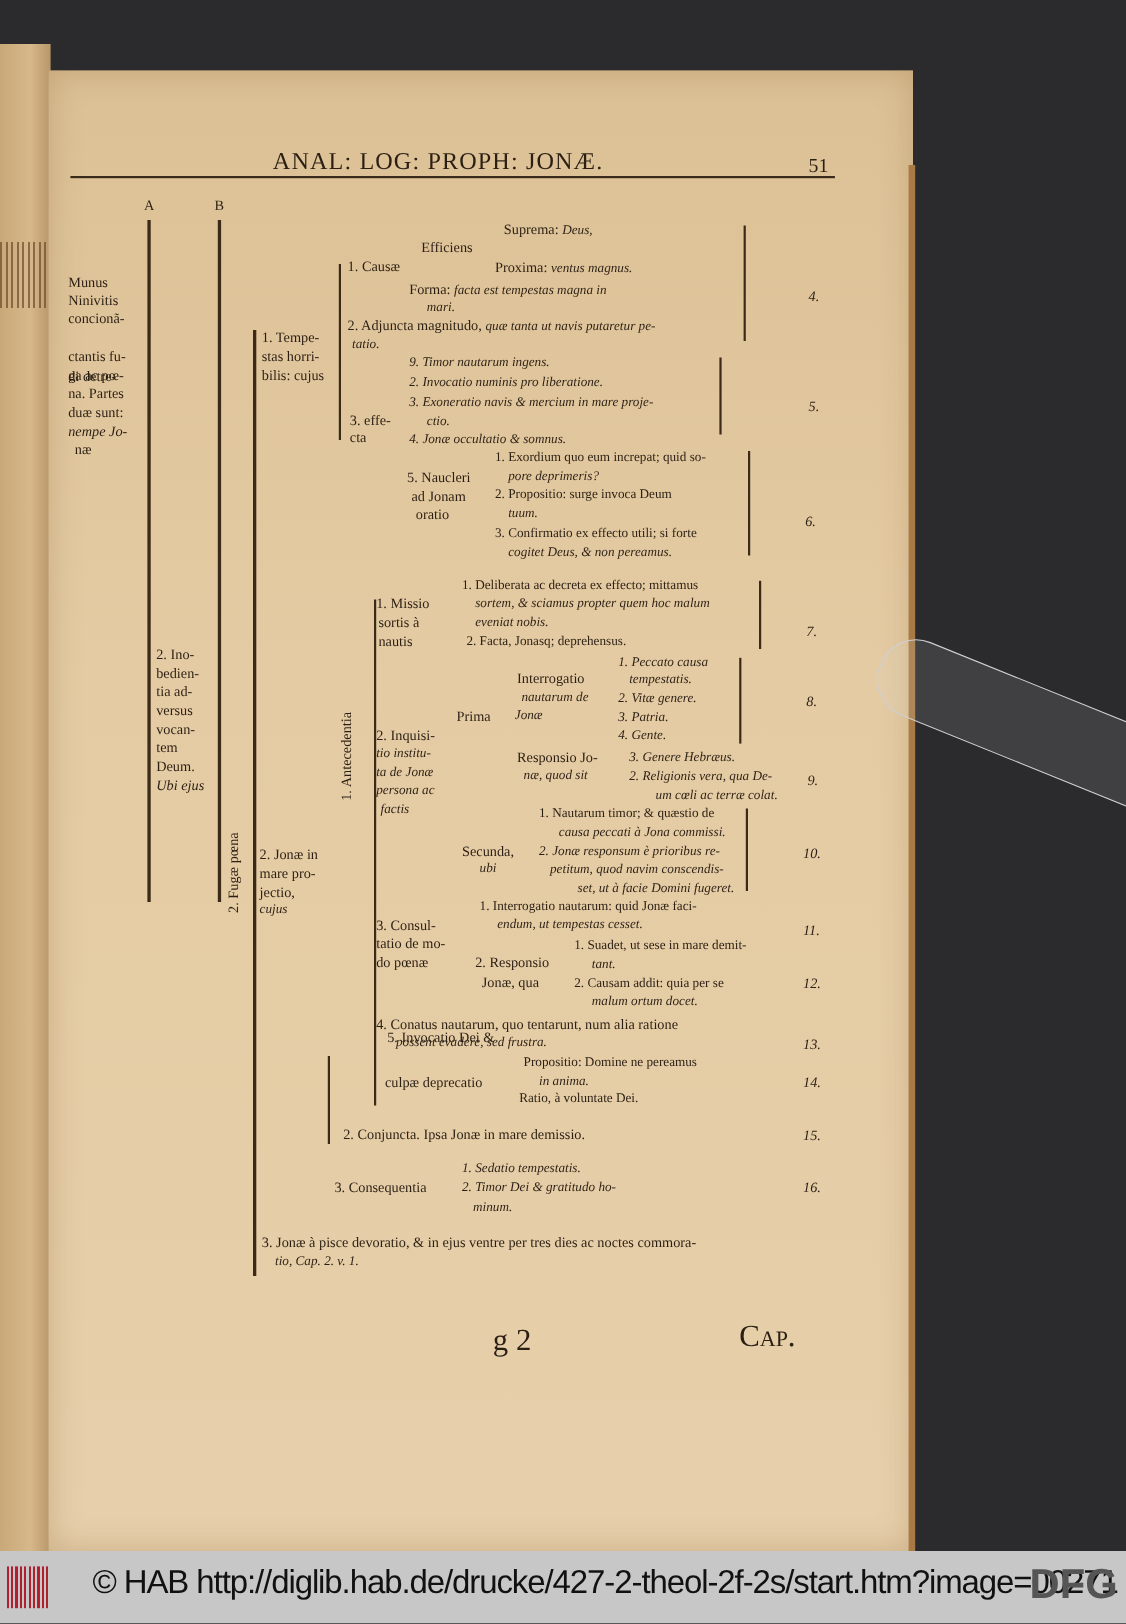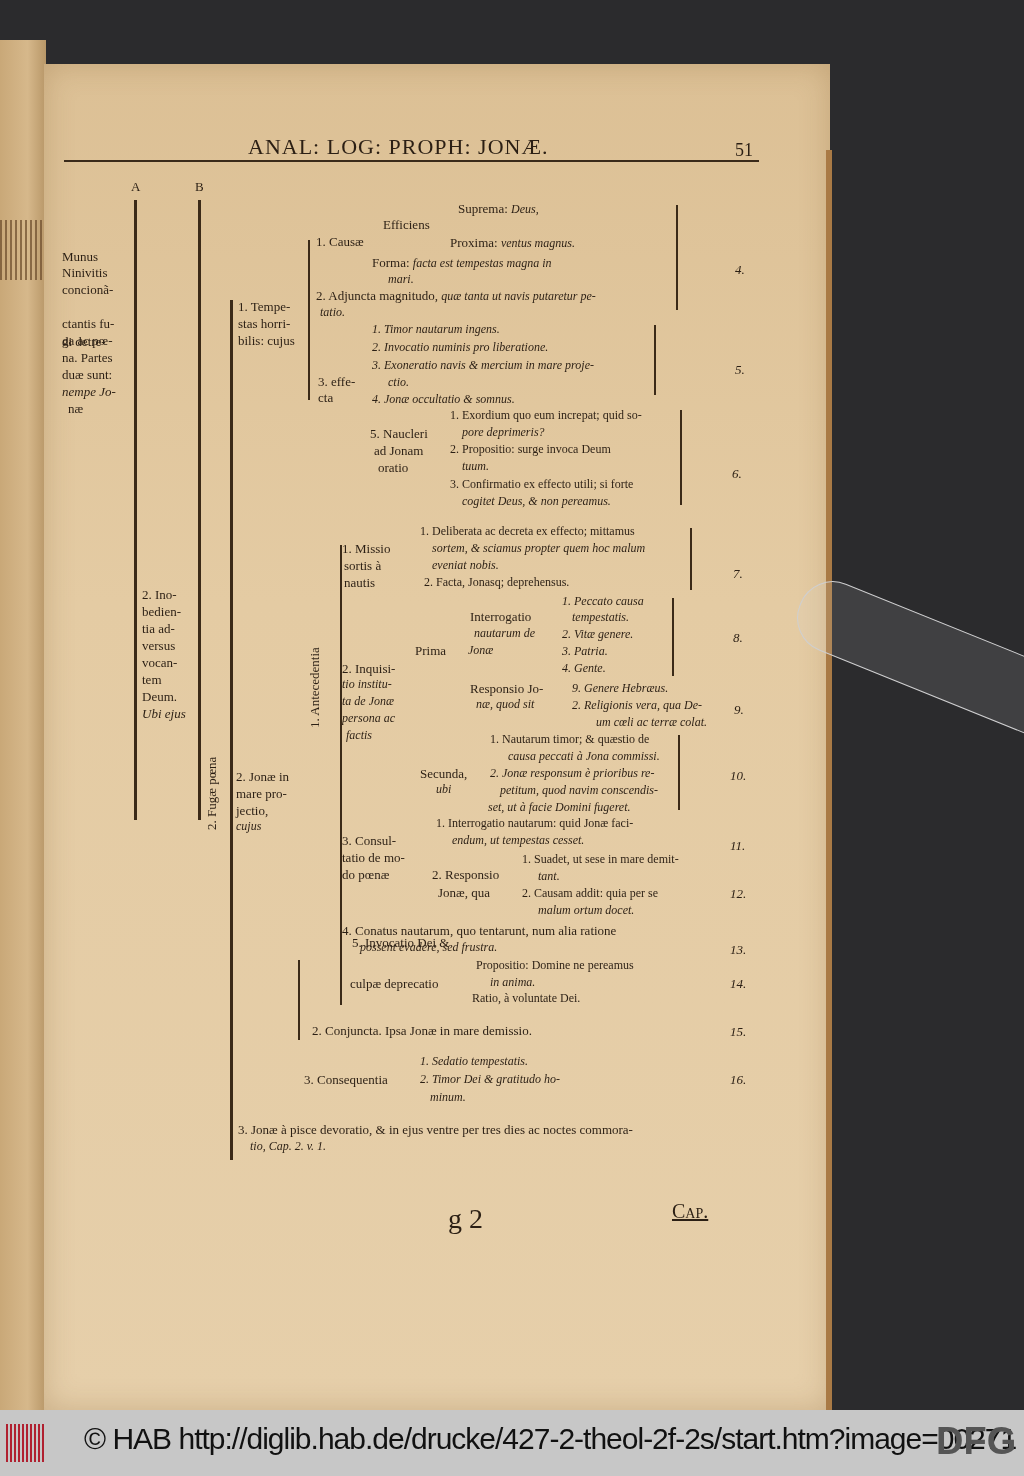--- a/index.html
+++ b/index.html
@@ -86,21 +86,21 @@
 <div class="abs md" style="left:458px;top:200px;"><span>Suprema:</span> <span class="it sm">Deus,</span></div>
 <div class="abs md" style="left:450px;top:234px;"><span>Proxima:</span> <span class="it sm">ventus magnus.</span></div>
 <div class="abs md" style="left:372px;top:254px;"><span>Forma:</span> <span class="it sm">facta est tempestas magna in</span></div>
 <div class="abs sm it" style="left:388px;top:272px;">mari.</div>
 <div class="abs md" style="left:316px;top:287px;"><span>2. Adjuncta magnitudo,</span> <span class="it sm">quæ tanta ut navis putaretur pe-</span></div>
 <div class="abs sm it" style="left:320px;top:305px;">tatio.</div>
 
 <div class="abs md" style="left:318px;top:373px;">3. effe-</div>
 <div class="abs md" style="left:318px;top:389px;">cta</div>
 <div>
-  <div class="abs sm it" style="left:372px;top:322px;">1. Timor nautarum ingens.</div>
+  <div class="abs sm it" style="left:372px;top:322px;">9. Timor nautarum ingens.</div>
   <div class="abs sm it" style="left:372px;top:340px;">2. Invocatio numinis pro liberatione.</div>
   <div class="abs sm it" style="left:372px;top:358px;">3. Exoneratio navis &amp; mercium in mare proje-</div>
   <div class="abs sm it" style="left:388px;top:375px;">ctio.</div>
   <div class="abs sm it" style="left:372px;top:392px;">4. Jonæ occultatio &amp; somnus.</div>
 </div>
 
 <div>
   <div class="abs md" style="left:370px;top:425px;">5. Naucleri</div>
   <div class="abs md" style="left:374px;top:442px;">ad Jonam</div>
   <div class="abs md" style="left:378px;top:459px;">oratio</div>
@@ -144,35 +144,35 @@
   <div class="abs sm it" style="left:572px;top:610px;">tempestatis.</div>
   <div class="abs sm it" style="left:562px;top:627px;">2. Vitæ genere.</div>
   <div class="abs sm it" style="left:562px;top:644px;">3. Patria.</div>
   <div class="abs sm it" style="left:562px;top:661px;">4. Gente.</div>
 </div>
 <div>
   <div class="abs md" style="left:470px;top:680px;">Responsio Jo-</div>
   <div class="abs sm it" style="left:476px;top:697px;">næ, quod sit</div>
 </div>
 <div>
-  <div class="abs sm it" style="left:572px;top:681px;">9. Genere Hebræus.</div>
+  <div class="abs sm it" style="left:572px;top:681px;">3. Genere Hebræus.</div>
   <div class="abs sm it" style="left:572px;top:698px;">2. Religionis vera, qua De-</div>
   <div class="abs sm it" style="left:596px;top:715px;">um cœli ac terræ colat.</div>
 </div>
 
 <div>
   <div class="abs md" style="left:420px;top:765px;">Secunda,</div>
   <div class="abs sm it" style="left:436px;top:782px;">ubi</div>
 </div>
 <div>
   <div class="abs sm" style="left:490px;top:732px;">1. Nautarum timor; &amp; quæstio de</div>
   <div class="abs sm it" style="left:508px;top:749px;">causa peccati à Jona commissi.</div>
   <div class="abs sm it" style="left:490px;top:766px;">2. Jonæ responsum è prioribus re-</div>
   <div class="abs sm it" style="left:500px;top:783px;">petitum, quod navim conscendis-</div>
-  <div class="abs sm it" style="left:488px;top:800px;">set, ut à facie Domini fugeret.</div>
+  <div class="abs sm it" style="left:525px;top:800px;">set, ut à facie Domini fugeret.</div>
 </div>
 
 <div>
   <div class="abs md" style="left:236px;top:768px;">2. Jonæ in</div>
   <div class="abs md" style="left:236px;top:785px;">mare pro-</div>
   <div class="abs md" style="left:236px;top:802px;">jectio,</div>
   <div class="abs sm it" style="left:236px;top:819px;">cujus</div>
 </div>
 
 <div>
@@ -242,19 +242,19 @@
   <div class="num" style="left:730px;top:768px;">10.</div>
   <div class="num" style="left:730px;top:838px;">11.</div>
   <div class="num" style="left:730px;top:886px;">12.</div>
   <div class="num" style="left:730px;top:942px;">13.</div>
   <div class="num" style="left:730px;top:976px;">14.</div>
   <div class="num" style="left:730px;top:1024px;">15.</div>
   <div class="num" style="left:730px;top:1072px;">16.</div>
 </div>
 
 <div class="abs" style="left:448px;top:1203px;font-size:28px;">g 2</div>
-<div class="abs" style="left:672px;top:1200px;font-size:20px;font-variant:small-caps;text-decoration:underline;">Cap.</div>
+<div class="abs" style="left:672px;top:1200px;font-size:28px;font-variant:small-caps;">Cap.</div>
 
 <div class="footer">
   <div class="logo"></div>
   <div class="url">© HAB http://diglib.hab.de/drucke/427-2-theol-2f-2s/start.htm?image=00271</div>
   <div class="dfg">DFG</div>
 </div>
 
 </body></html>

